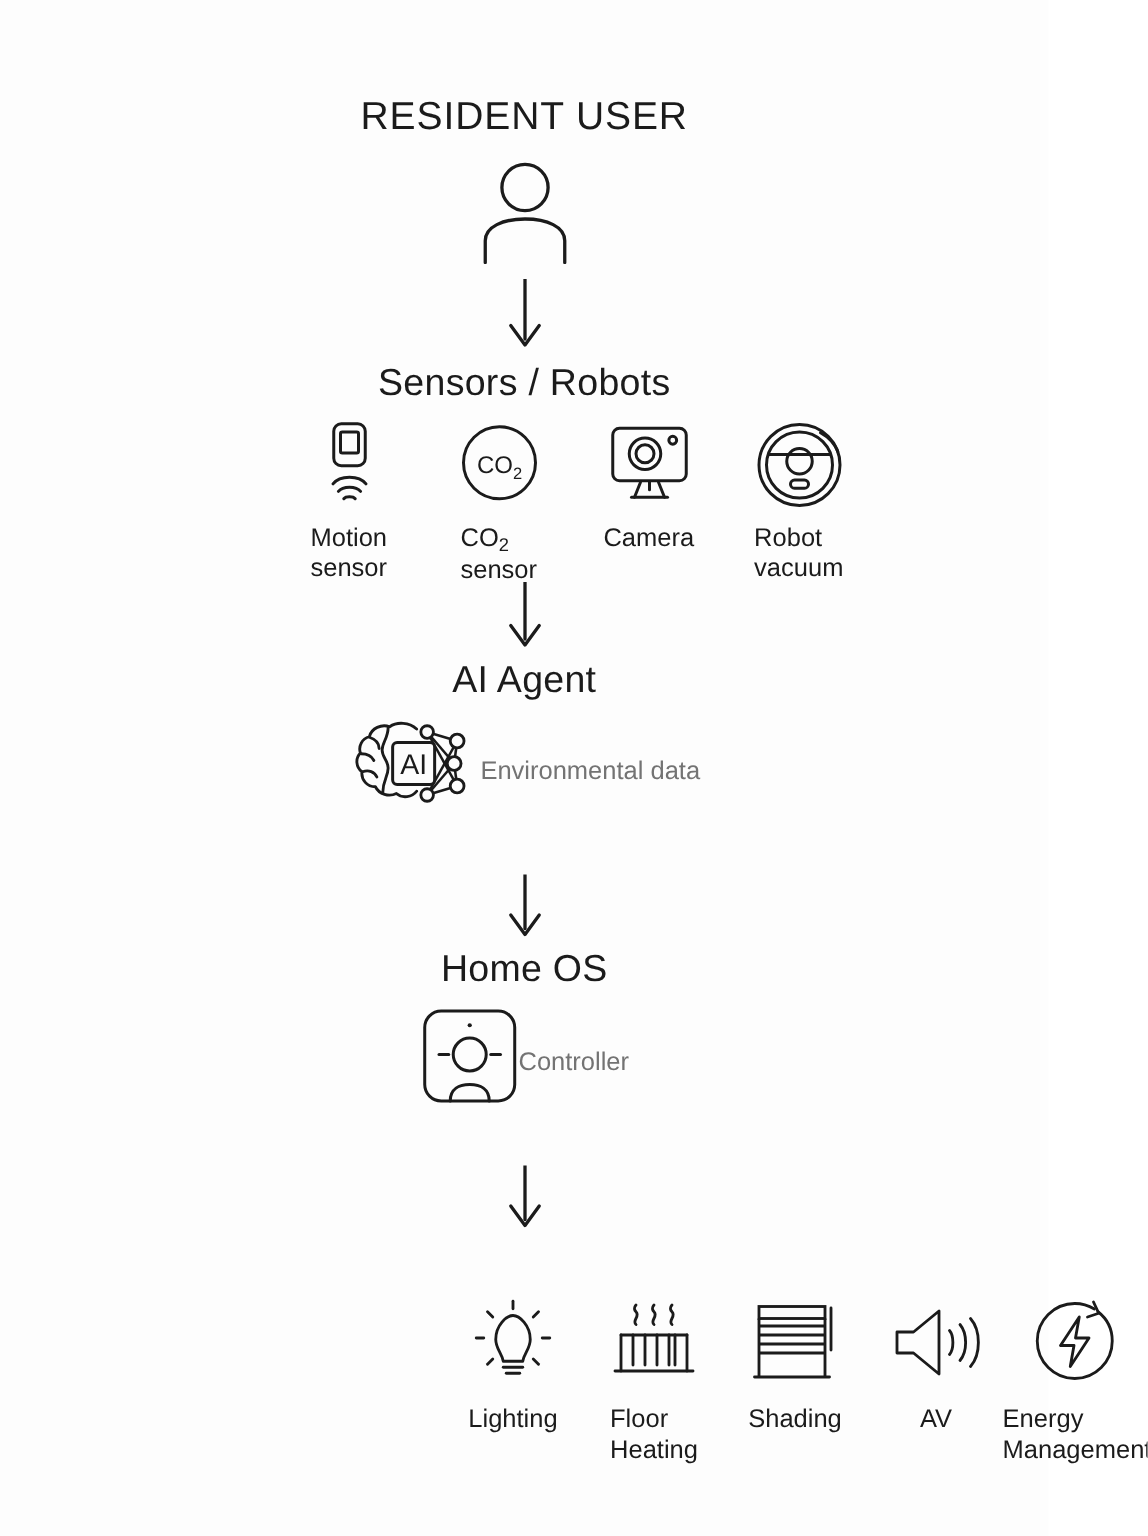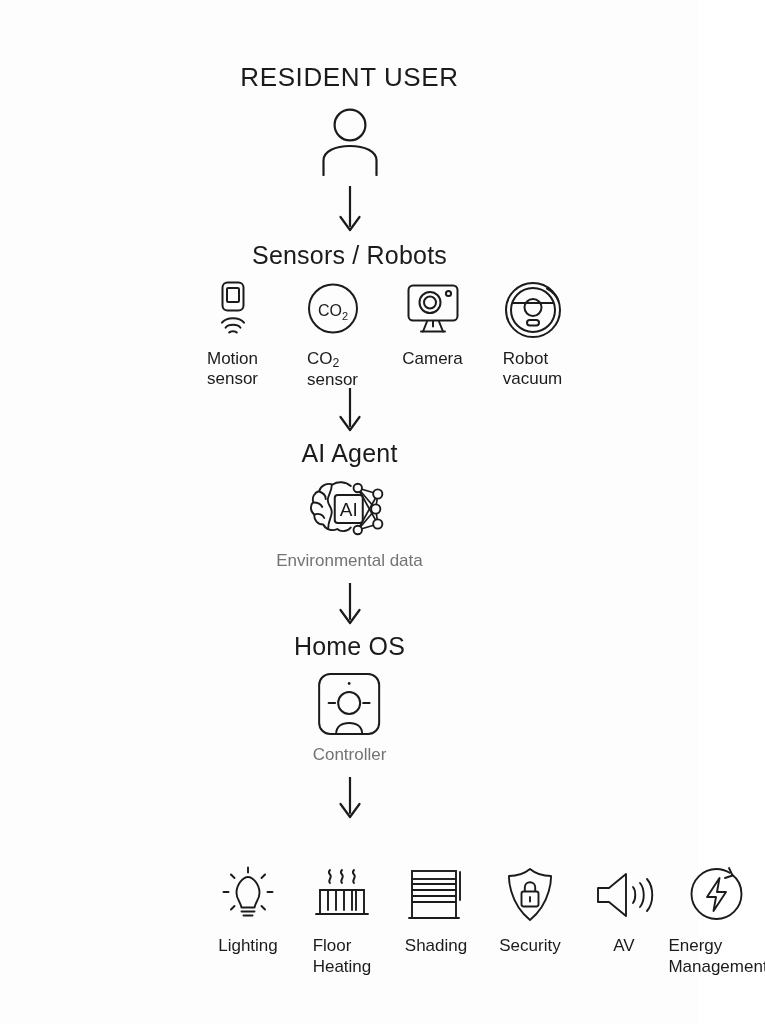--- a/index.html
+++ b/index.html
@@ -48,21 +48,21 @@
     position: absolute;
     left: 50%;
     transform: translateX(-50%);
   }
   .arrow svg { display: block; }
 
   
   .node {
     position: absolute;
     display: flex;
-    flex-direction: column;
+    flex-direction: row;
     align-items: center;
   }
   .node .glyph {
     display: flex;
     align-items: center;
     justify-content: center;
   }
   .node .caption {
     margin-top: 9px;
     text-align: center;
@@ -343,32 +343,20 @@
           <line x1="6" y1="36" x2="50" y2="36"></line>
           <line x1="6" y1="13" x2="6" y2="52"></line>
           <line x1="50" y1="13" x2="50" y2="52"></line>
           <line x1="3" y1="52" x2="53" y2="52" stroke-linecap="round"></line>
           <line x1="54" y1="6" x2="54" y2="34" stroke-linecap="round"></line>
         </svg>
       </div>
       <div class="caption">Shading</div>
     </div>
 
-    <div class="node-cell">
-      <div class="glyph">
-        <svg width="56" height="58" viewBox="0 0 56 58" fill="none" stroke="#1b1b1b" stroke-width="1.9">
-          <path d="M28 3 C22 8 13 10 7 10 C7 10 6 36 28 54 C50 36 49 10 49 10
-                   C43 10 34 8 28 3 Z" stroke-linejoin="round"></path>
-          <rect x="19.5" y="25.5" width="17" height="15" rx="2.2"></rect>
-          <path d="M22.8 25.5 V21.5 C22.8 18.5 25.1 16.2 28 16.2 C30.9 16.2 33.2 18.5 33.2 21.5 V25.5"></path>
-          <line x1="28" y1="31" x2="28" y2="35.5" stroke-linecap="round"></line>
-        </svg>
-      </div>
-      <div class="caption">Security</div>
-    </div>
 
     <div class="node-cell">
       <div class="glyph">
         <svg width="62" height="58" viewBox="0 0 62 58" fill="none" stroke="#1b1b1b" stroke-width="1.9">
           <path d="M5 22 H16 L33 8 V50 L16 36 H5 Z" stroke-linejoin="round"></path>
           <path d="M40 21 C43 24.5 43 33.5 40 37" stroke-linecap="round"></path>
           <path d="M47 17 C52 23 52 35 47 41" stroke-linecap="round"></path>
           <path d="M54 13 C61 21 61 37 54 45" stroke-linecap="round"></path>
         </svg>
       </div>

